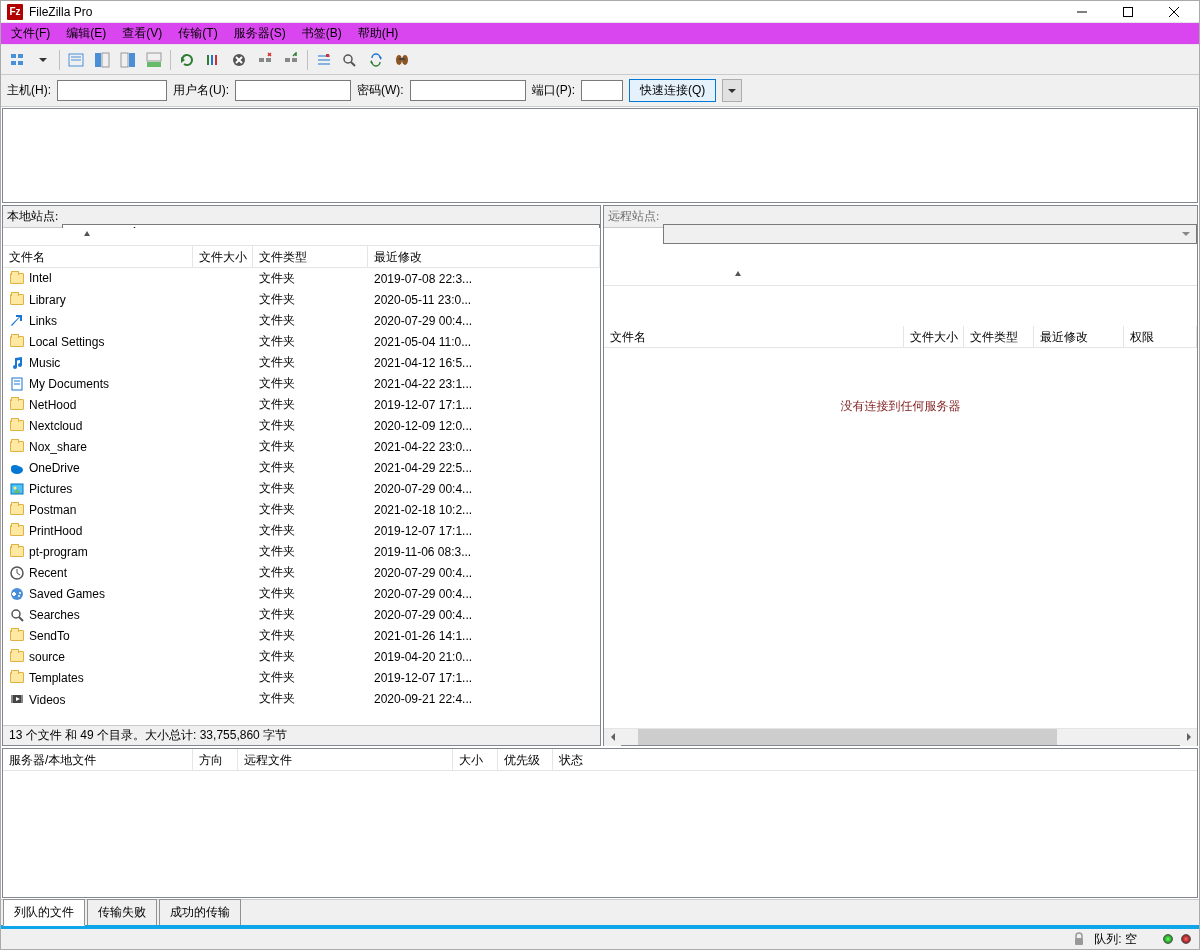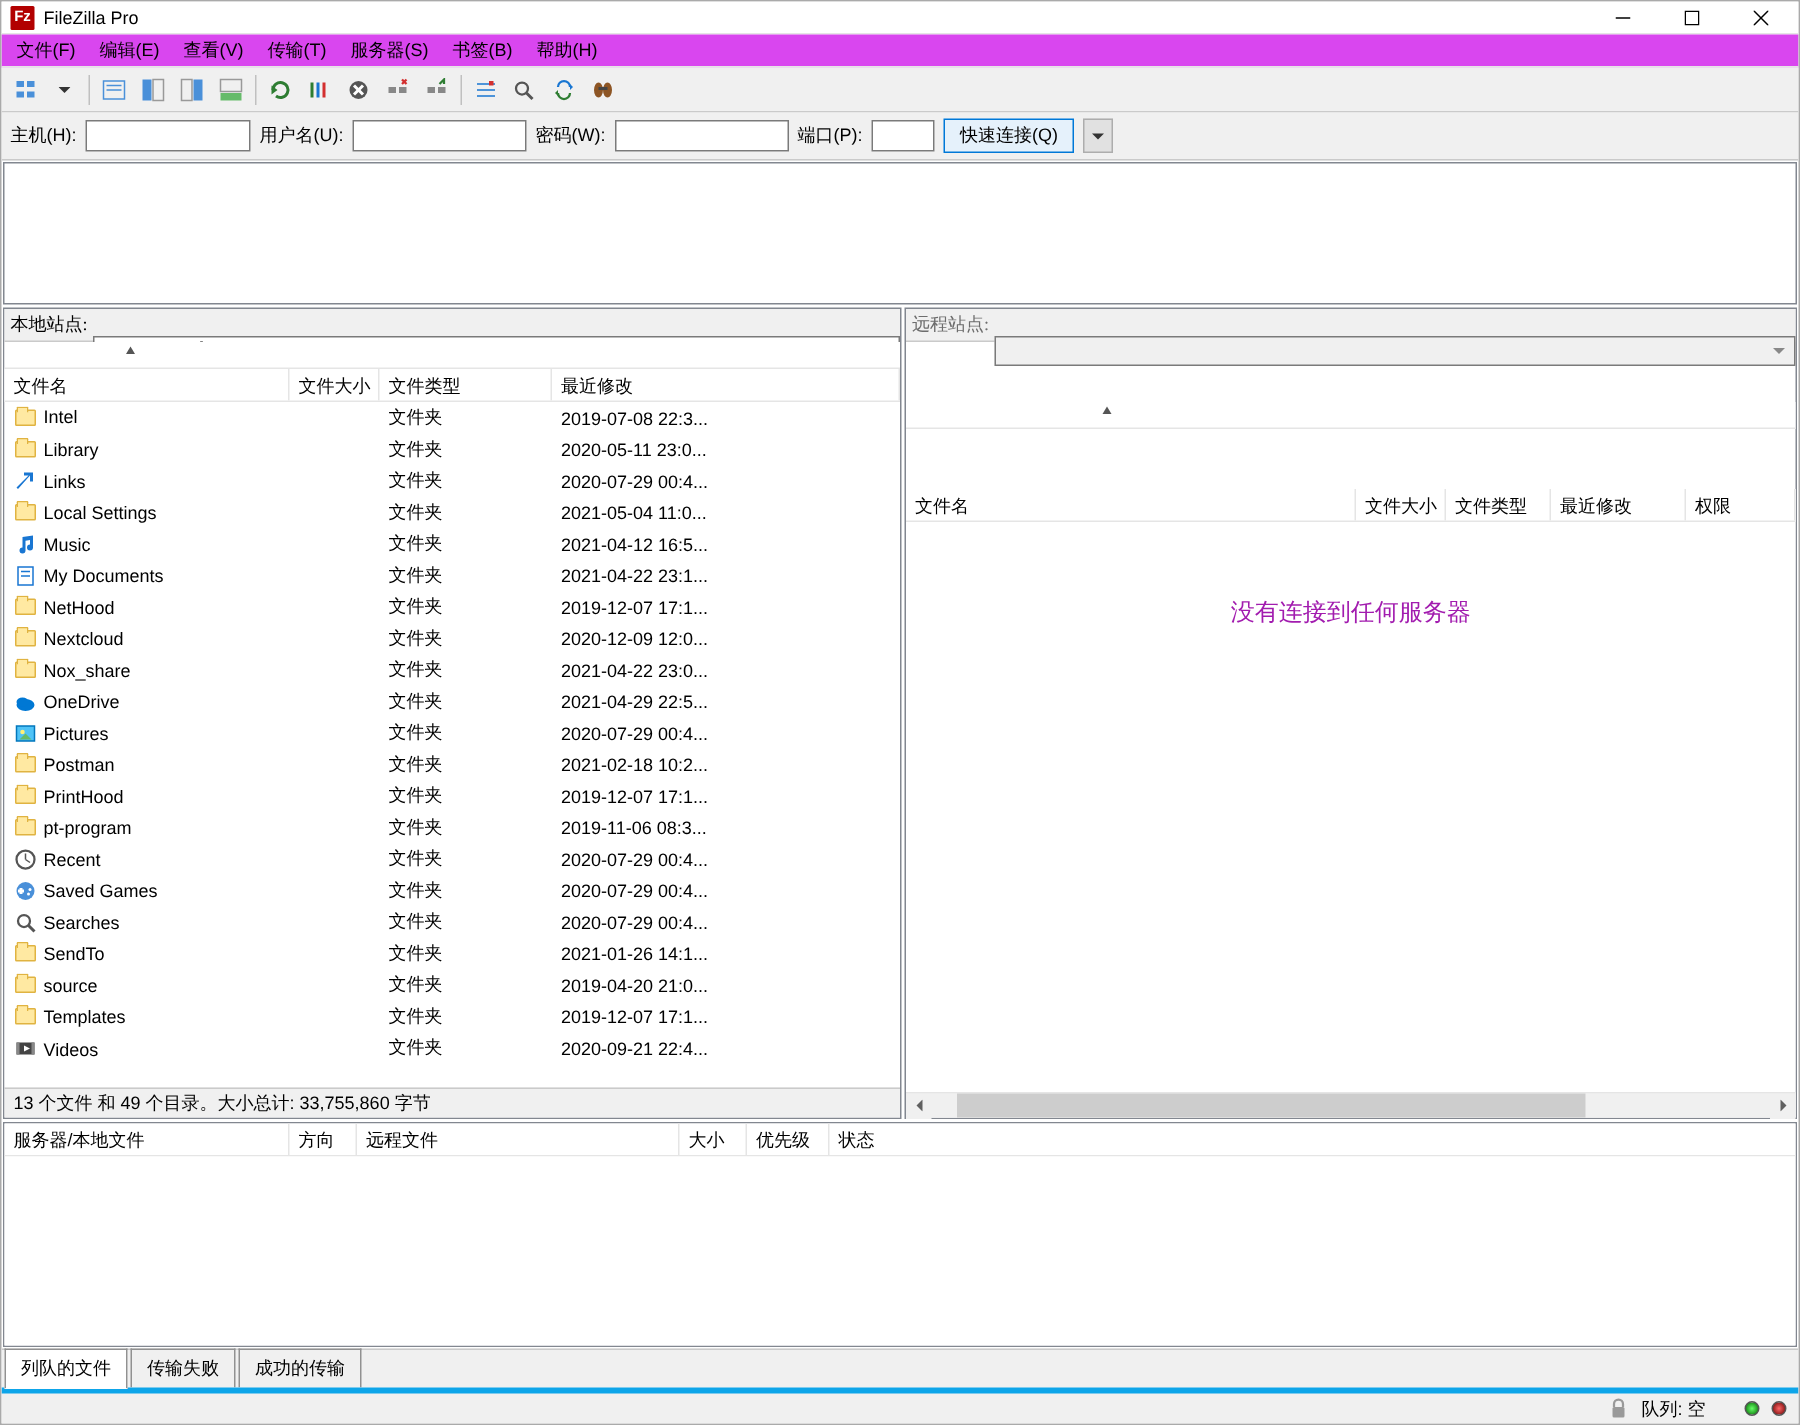--- a/index.html
+++ b/index.html
@@ -34,21 +34,21 @@
 .listview { flex: 1; display: flex; flex-direction: column; background: #fff; min-height: 0; }
 .list-header { height: 22px; display: flex; border-bottom: 1px solid #e5e5e5; background: #fff; flex-shrink: 0; }
 .list-header .col { padding: 3px 6px; border-right: 1px solid #e5e5e5; font-size: 12px; white-space: nowrap; overflow: hidden; position: relative; cursor: pointer; }
 .list-body { flex: 1; overflow-y: scroll; overflow-x: hidden; }
 .list-row { height: 21px; display: flex; align-items: center; }
 .list-row .cell { padding: 0 6px; font-size: 12px; white-space: nowrap; overflow: hidden; }
 .file-icon { width: 16px; height: 16px; margin-right: 4px; flex-shrink: 0; display: inline-flex; align-items: center; justify-content: center; }
 .folder-ico { width: 14px; height: 11px; background: #ffe9a2; border: 1px solid #e0b341; border-radius: 1px; position: relative; }
 .folder-ico::before { content: ""; position: absolute; top: -3px; left: 0; width: 6px; height: 3px; background: #ffe9a2; border: 1px solid #e0b341; border-bottom: none; border-radius: 1px 1px 0 0; }
 .statusline { height: 20px; border-top: 1px solid #cacaca; padding: 2px 6px; font-size: 12px; background: #f0f0f0; display: flex; align-items: center; }
-.remote-empty { flex: 1; display: flex; align-items: flex-start; justify-content: center; padding-top: 50px; font-size: 16px; color: #a21caf; }
+.remote-empty { flex: 1; display: flex; align-items: flex-start; justify-content: center; padding-top: 50px; font-size: 12px; color: #7f1d1d; }
 .remote-scroll { height: 17px; background: #f0f0f0; border-top: 1px solid #e5e5e5; display: flex; align-items: center; }
 .remote-scroll .track { flex: 1; height: 100%; background: #f0f0f0; position: relative; }
 .remote-scroll .thumb { position: absolute; left: 17px; top: 0; height: 100%; width: 75%; background: #cdcdcd; }
 .remote-scroll .sb-btn { width: 17px; height: 17px; display: flex; align-items: center; justify-content: center; background: #f0f0f0; cursor: pointer; }
 .queuepanel { height: 150px; border: 1px solid #828790; margin: 1px; display: flex; flex-direction: column; }
 .queue-header { height: 22px; display: flex; border-bottom: 1px solid #e5e5e5; background: #fff; }
 .queue-body { flex: 1; background: #fff; }
 .tabbar { height: 26px; display: flex; align-items: flex-end; background: #f0f0f0; padding: 0 2px; border-top: 1px solid #cacaca; }
 .tab { padding: 4px 10px; border: 1px solid #919191; border-bottom: none; background: #f0f0f0; margin-right: 2px; cursor: pointer; font-size: 12px; }
 .tab.active { background: #fff; border-bottom: 1px solid #fff; position: relative; top: 1px; font-weight: normal; }

